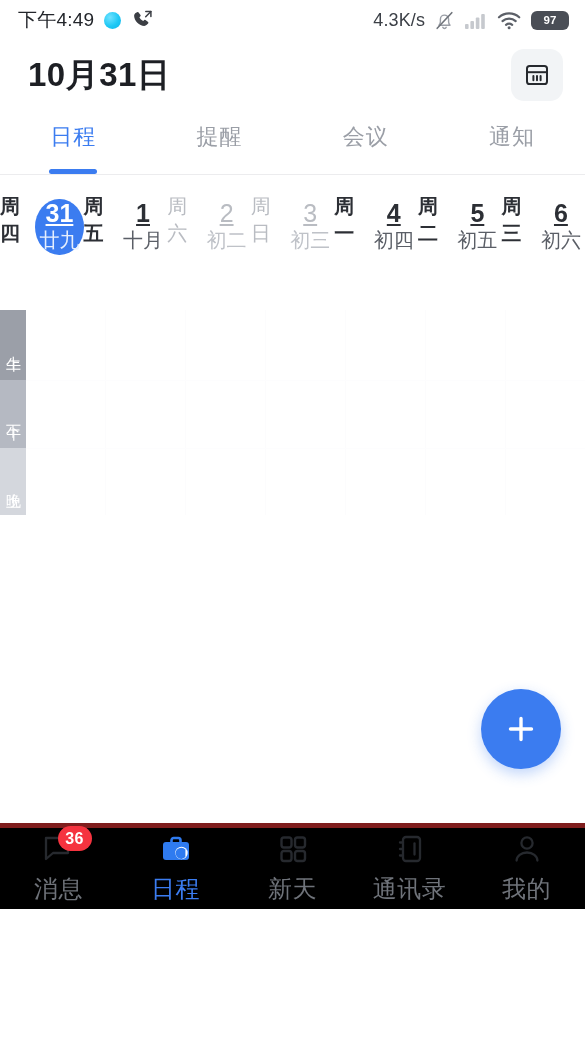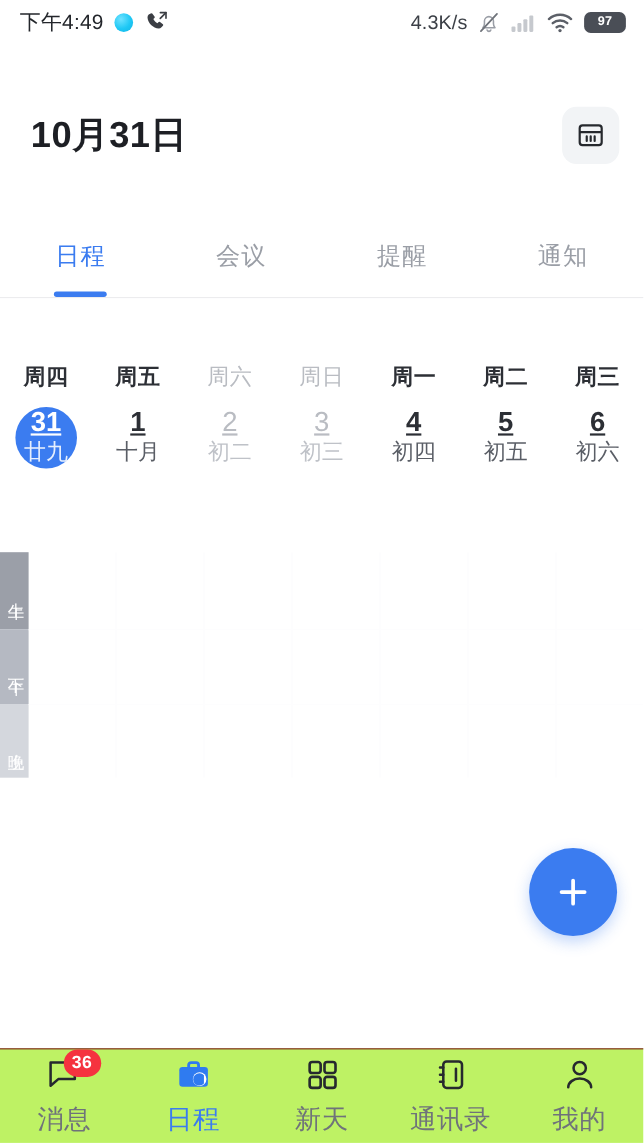--- a/index.html
+++ b/index.html
@@ -2,21 +2,21 @@
 <html><head>
 <meta charset="utf-8">
 <style>
   * { margin:0; padding:0; box-sizing:border-box; }
   html, body {
     width:585px; height:1039px;
     background:#ffffff;
     font-family:"Liberation Sans","DejaVu Sans",sans-serif;
     overflow:hidden;
   }
-  .phone { position:relative; width:585px; height:1039px; background:#fff; display:flex; flex-direction:column;gap:48px; }
+  .phone { position:relative; width:585px; height:909px; background:#fff; display:flex; flex-direction:column; }
 
   
   .statusbar {
     height:40px; flex:0 0 40px;
     display:flex; align-items:center; justify-content:space-between;
     padding:0 16px 0 18px;
     background:#ffffff;
   }
   .sb-left { display:flex; align-items:center; gap:10px; }
   .sb-time { font-size:19px; color:#23262b; letter-spacing:.2px; }
@@ -63,21 +63,21 @@
   }
   .tab.active .tab-underline { display:block; }
 
   
   .weekstrip {
     flex:0 0 135px; height:135px;
     display:flex; align-items:flex-start; padding-top:10px;
     background:#fff;
   }
   .daycol {
-    flex:1; display:flex; flex-direction:column; align-items:center;
+    flex:1; display:flex; flex-direction:row; align-items:center;
     cursor:pointer;
   }
   .dow { font-size:20px; font-weight:bold; color:#2c2f35; letter-spacing:.5px; }
   .dow.weekend { color:#b9bcc2; font-weight:normal; }
   .daybox {
     margin-top:14px; width:56px; height:56px; border-radius:50%;
     display:flex; flex-direction:column; align-items:center; justify-content:center;
   }
   .daybox.selected { background:#3b7cf0; }
   .dnum { font-size:25px; font-weight:bold; color:#2c2f35; line-height:1.02;text-decoration:underline; }
@@ -117,22 +117,22 @@
     width:80px; height:80px; border-radius:50%;
     background:#3b7cf0;
     box-shadow:0 5px 14px rgba(59,124,240,.32);
     display:flex; align-items:center; justify-content:center;
     cursor:pointer;
   }
 
   
   .bottomnav {
     flex:0 0 86px; height:86px;
-    border-top:1px solid #7f1d1d;
-    display:flex; align-items:center; background:#bef264;
+    border-top:5px solid #7f1d1d;
+    display:flex; align-items:center; background:#000000;
   }
   .navitem {
     flex:1; display:flex; flex-direction:column; align-items:center;
     justify-content:center; gap:7px; cursor:pointer; position:relative;
   }
   .nav-iconwrap { position:relative; height:34px; display:flex; align-items:center; }
   .nav-label { font-size:24px; color:#6f737a; letter-spacing:.5px; }
   .navitem.active .nav-label { color:#3b7cf0; }
   .badge {
     position:absolute; top:-6px; left:16px;
@@ -200,25 +200,25 @@
       </svg>
     </div>
   </div>
 
   <div class="tabs">
     <div class="tab active">
       <span class="tab-label">日程</span>
       <span class="tab-underline"></span>
     </div>
     <div class="tab">
+      <span class="tab-label">提醒</span>
+
+    </div>
+    <div class="tab">
       <span class="tab-label">会议</span>
-
-    </div>
-    <div class="tab">
-      <span class="tab-label">提醒</span>
 
     </div>
     <div class="tab">
       <span class="tab-label">通知</span>
 
     </div>
   </div>
 
   <div class="weekstrip">
     <div class="daycol">

